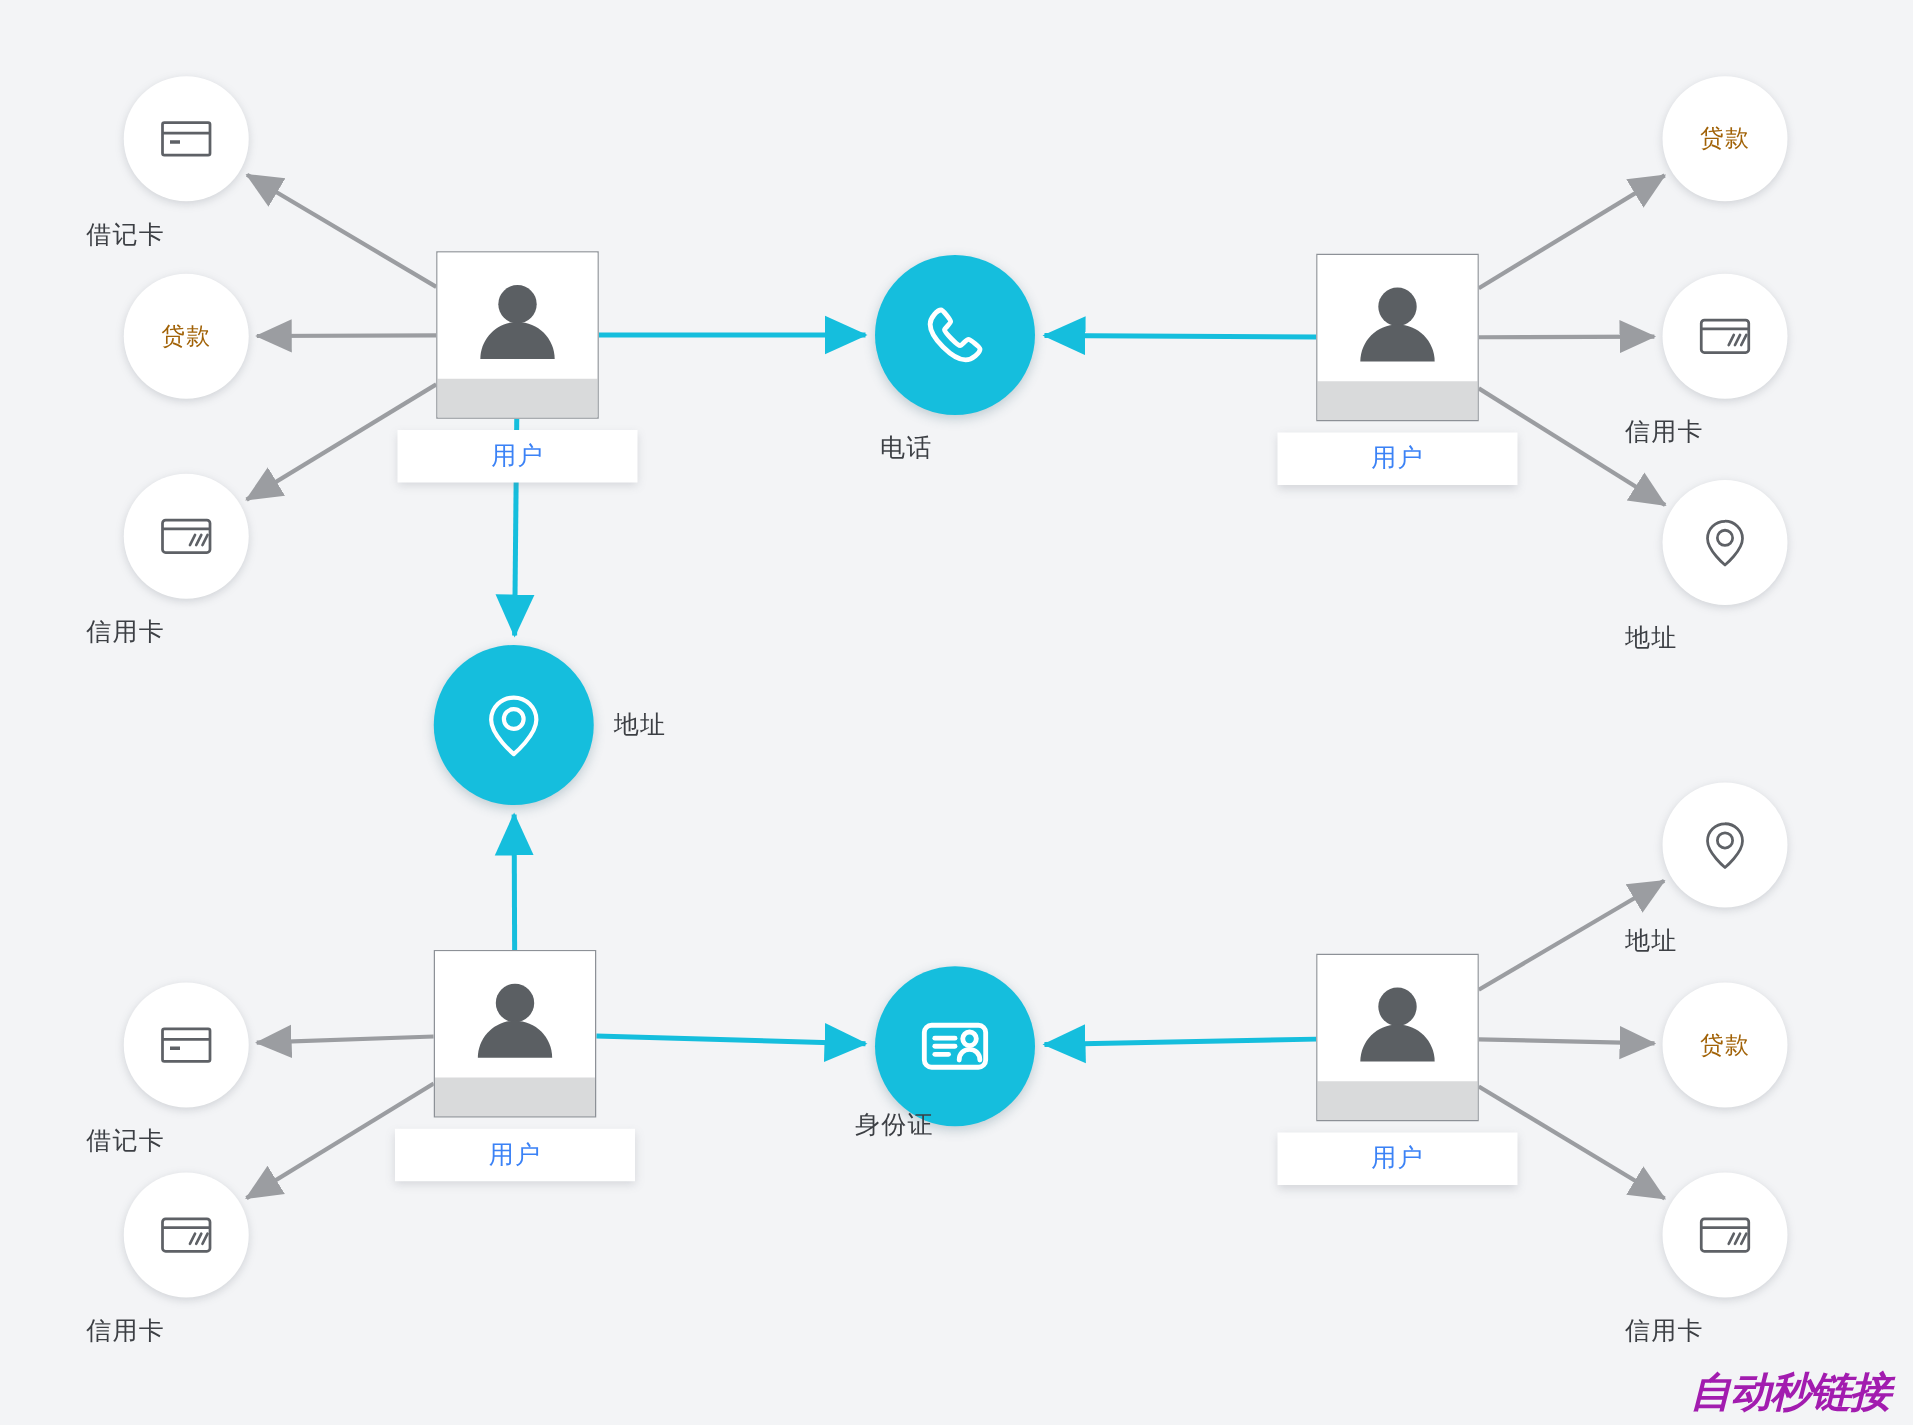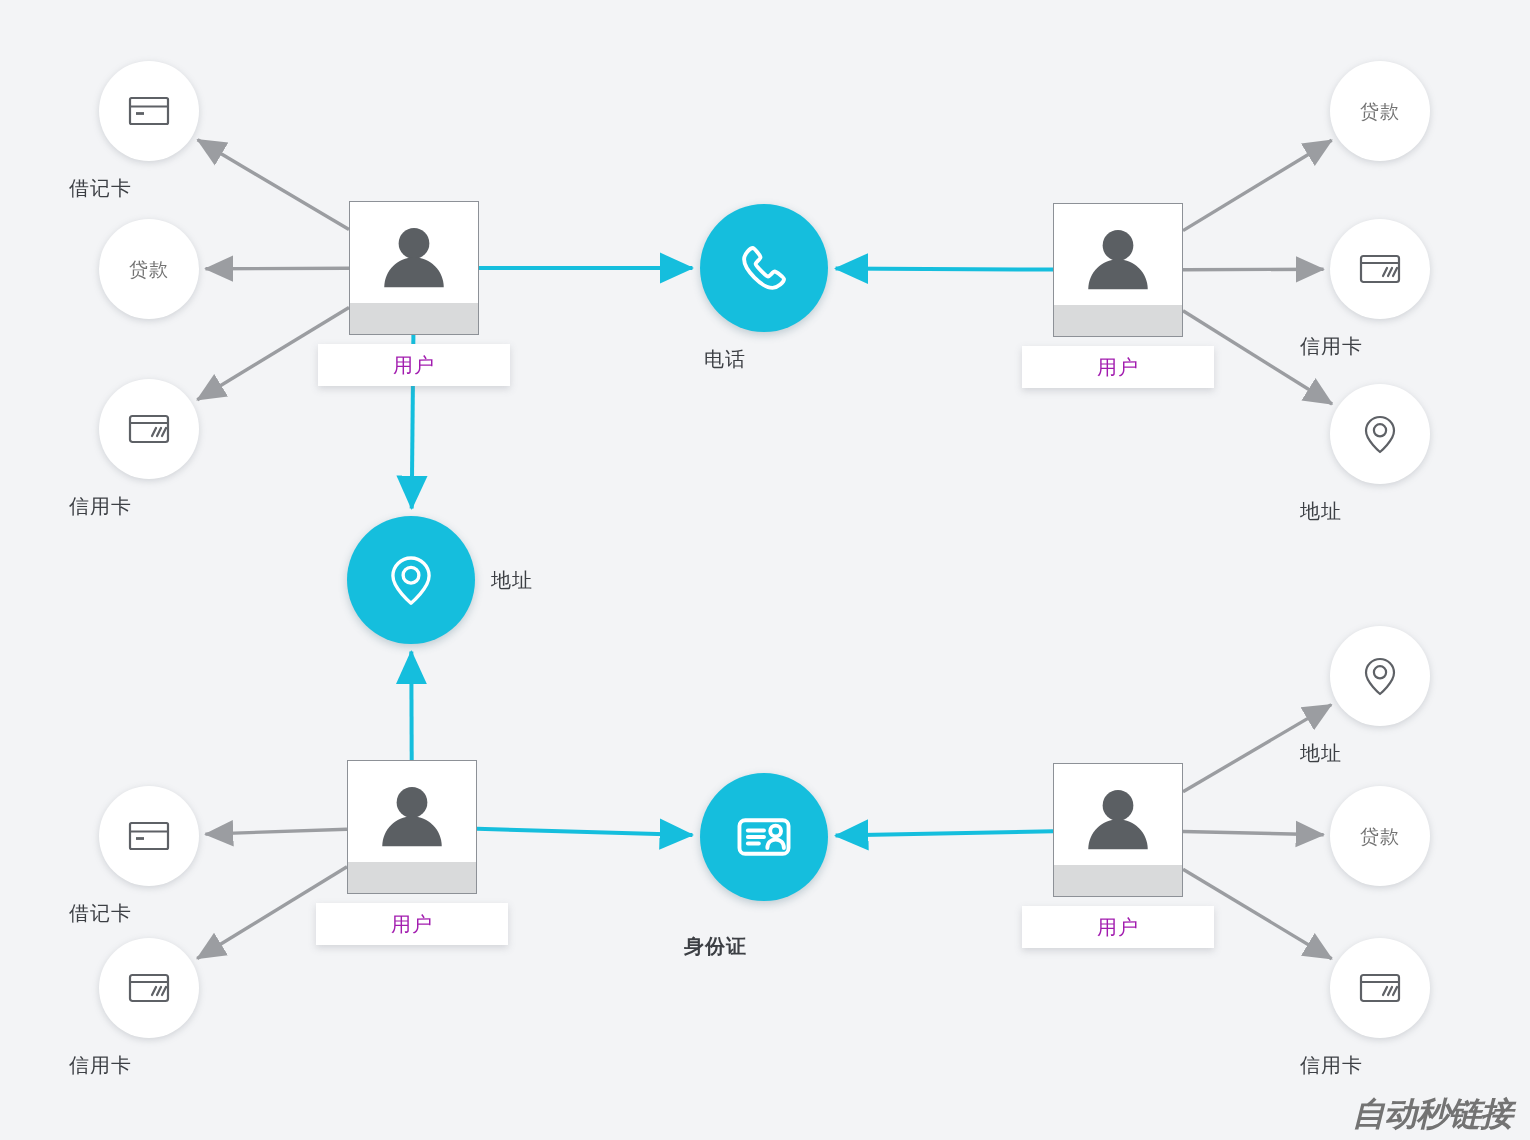--- a/index.html
+++ b/index.html
@@ -39,21 +39,21 @@
   .circle-node.cyan {
     background: #15bedd;
     box-shadow: 0 3px 9px rgba(70,110,125,0.30);
   }
   .circle-node.big {
     width: 128px;
     height: 128px;
   }
   .circle-node .inner-text {
     font-size: 19px;
-    color: #737373;
+    color: #a16207;
     letter-spacing: 1px;
     line-height: 1;
   }
   .node-label {
     position: absolute;
     font-size: 20px;
     color: #3c3f44;
     letter-spacing: 1px;
     white-space: nowrap;
     line-height: 1;
@@ -91,33 +91,33 @@
     height: 42px;
     background: #ffffff;
     box-shadow: 0 3px 7px rgba(120,125,135,0.25);
     display: flex;
     align-items: center;
     justify-content: center;
     box-sizing: border-box;
   }
   .user-caption span {
     font-size: 20px;
-    color: #a21caf;
+    color: #3b82f6;
     letter-spacing: 1px;
     line-height: 1;
   }
   
   #watermark {
     position: absolute;
     right: 18px;
     bottom: 10px;
     font-size: 33px;
     font-weight: bold;
     font-style: italic;
-    color: #737373;
+    color: #a21caf;
     letter-spacing: -1px;
     line-height: 1;
     white-space: nowrap;
   }
 </style>
 </head>
 <body>
 
 <div id="stage">
 
@@ -265,21 +265,21 @@
       <div class="circle-node cyan big" style="left: 700px; top: 773px;">
         <div style="width: 62px; height: 62px;"><svg viewBox="0 0 48 48" width="100%" height="100%" xmlns="http://www.w3.org/2000/svg">
             <rect x="5" y="11" width="38" height="26" rx="4.5" fill="none" stroke="#ffffff" stroke-width="3"></rect>
             <line x1="11.5" y1="19" x2="24" y2="19" stroke="#ffffff" stroke-width="3" stroke-linecap="round"></line>
             <line x1="11.5" y1="24" x2="24" y2="24" stroke="#ffffff" stroke-width="3" stroke-linecap="round"></line>
             <line x1="11.5" y1="29" x2="20" y2="29" stroke="#ffffff" stroke-width="3" stroke-linecap="round"></line>
             <circle cx="33" cy="19.4" r="4.2" fill="none" stroke="#ffffff" stroke-width="3"></circle>
             <path d="M26.6 32.5 C26.6 28.4 29.5 25.9 33 25.9 C36.5 25.9 39.4 28.4 39.4 32.5" fill="none" stroke="#ffffff" stroke-width="3" stroke-linecap="round"></path>
           </svg></div>
       </div>
-      <div class="node-label below" style="left: 684px; width: 160px; top: 936px; font-weight: bold;">身份证</div>
+      <div class="node-label below" style="left: 684px; width: 160px; top: 890px;">身份证</div>
       <div class="user-node" style="left: 1053px; top: 763px;">
         <div class="photo">
           <div style="width: 78px; height: 78px; margin-bottom: 6px;"><svg viewBox="0 0 64 64" width="100%" height="100%" xmlns="http://www.w3.org/2000/svg">
               <circle cx="32" cy="20" r="12.6" fill="#5b5f63"></circle>
               <path d="M7.6 56 C7.6 42.5 18.5 31.6 32 31.6 C45.5 31.6 56.4 42.5 56.4 56 Z" fill="#5b5f63"></path>
             </svg></div>
         </div>
         <div class="band"></div>
       </div>
       <div class="user-caption" style="left: 1022px; top: 906px;">

